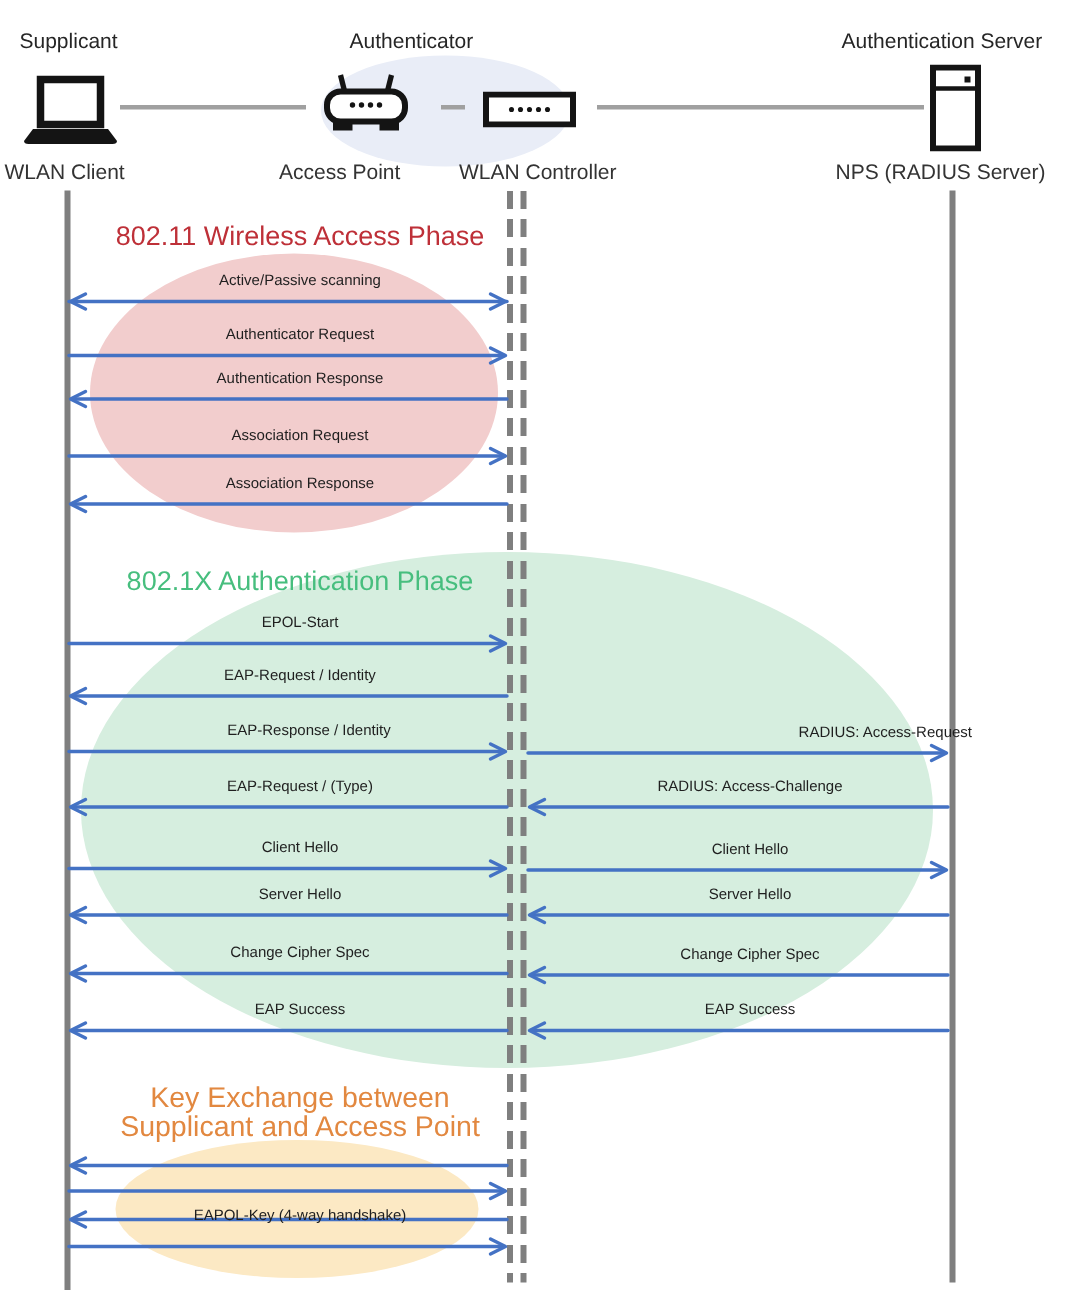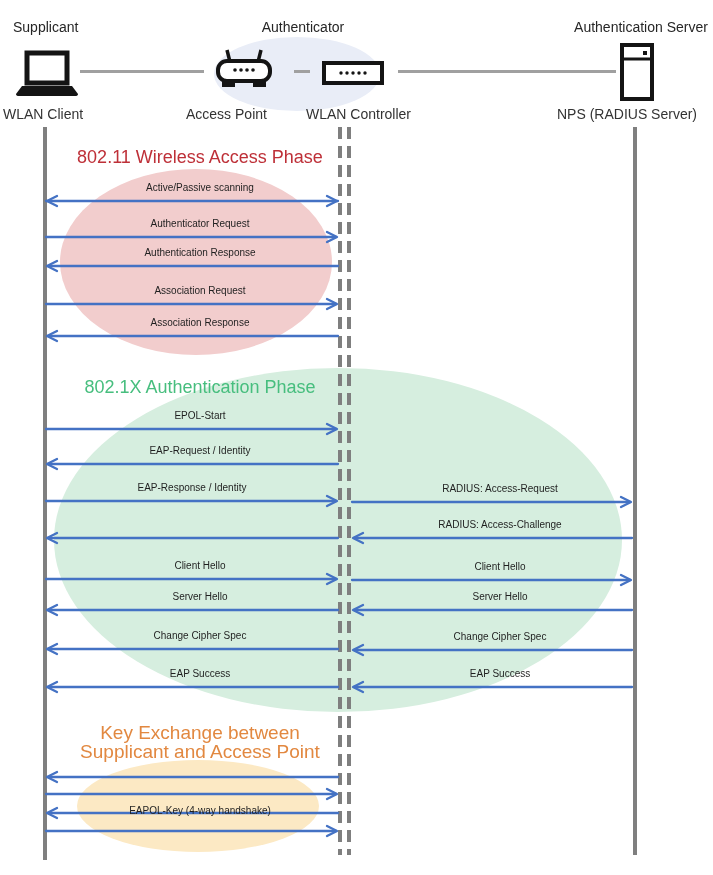--- a/index.html
+++ b/index.html
@@ -17,21 +17,21 @@
   .lifeline{position:absolute;top:127px;width:4px;height:733px;background:var(--lifeline-gray,#7F7F7F);}
   .lifeline.dashed{
     background:repeating-linear-gradient(to bottom,var(--lifeline-gray,#7F7F7F) 0 12px,transparent 12px 19px);
     height:728px;
   }
   
   .connector{position:absolute;top:70px;height:3px;background:#A0A0A0;}
   
   .role-label{position:absolute;top:19px;font-size:14px;color:#262626;}
   .node-label{position:absolute;top:106px;font-size:14px;color:#333;text-align:left;}
-  .center{text-align:center;}
+  .center{}
   .phase-title{position:absolute;left:54px;width:292px;text-align:center;font-size:18px;}
   #phase1-title{top:147px;color:var(--phase1-title,#BE3038);}
   #phase2-title{top:377px;color:var(--phase2-title,#47BE7E);}
   .phase3-title-line{position:absolute;left:54px;width:292px;text-align:center;font-size:19px;color:var(--phase3-title,#E28840);}
   #phase3-title-1{top:722px;}
   #phase3-title-2{top:741px;}
   .msg-label{position:absolute;font-size:10px;line-height:15px;text-align:center;color:#1f1f1f;white-space:nowrap;}
   
   svg.msg-arrow line, svg.msg-arrow polyline{stroke:var(--arrow-blue,#4472C4);stroke-width:2.3;fill:none;stroke-linecap:round;stroke-linejoin:round;}
   .icon-svg{position:absolute;}
@@ -127,30 +127,31 @@
     <div class="msg-label" style="left: 54px; width: 292px; top: 408px;">EPOL-Start</div>
     <svg class="msg-arrow" width="292" height="16" viewBox="0 0 292 16" style="position: absolute; left: 46px; top: 421px; overflow: visible;">
       <line x1="0" x2="290" y1="8" y2="8"></line>
       <polyline points="281,3 291,8 281,13"></polyline>
     </svg>
     <div class="msg-label" style="left: 54px; width: 292px; top: 443px;">EAP-Request / Identity</div>
     <svg class="msg-arrow" width="292" height="16" viewBox="0 0 292 16" style="position: absolute; left: 46px; top: 456px; overflow: visible;">
       <line x1="2" x2="292" y1="8" y2="8"></line>
       <polyline points="11,3 1,8 11,13"></polyline>
     </svg>
-    <div class="msg-label" style="left: 46px; width: 292px; top: 480px;">EAP-Response / Identity</div>
+    <div class="msg-label" style="left: 60px; width: 292px; top: 480px;">EAP-Response / Identity</div>
     <svg class="msg-arrow" width="292" height="16" viewBox="0 0 292 16" style="position: absolute; left: 46px; top: 493px; overflow: visible;">
       <line x1="0" x2="290" y1="8" y2="8"></line>
       <polyline points="281,3 291,8 281,13"></polyline>
     </svg>
-    <div class="msg-label" style="left: 352px; width: 296px; top: 481px;">RADIUS: Access-Request</div>
+    <div class="msg-label" style="left: 352px; width: 296px; top: 481px; text-align: right;">RADIUS: Access-Request</div>
     <svg class="msg-arrow" width="280" height="16" viewBox="0 0 280 16" style="position: absolute; left: 352px; top: 494px; overflow: visible;">
       <line x1="0" x2="278" y1="8" y2="8"></line>
       <polyline points="269,3 279,8 269,13"></polyline>
     </svg>
+    <div class="msg-label" style="left: 54px; width: 292px; top: 517px;">EAP-Request / (Type)</div>
     <svg class="msg-arrow" width="292" height="16" viewBox="0 0 292 16" style="position: absolute; left: 46px; top: 530px; overflow: visible;">
       <line x1="2" x2="292" y1="8" y2="8"></line>
       <polyline points="11,3 1,8 11,13"></polyline>
     </svg>
     <div class="msg-label" style="left: 352px; width: 296px; top: 517px;">RADIUS: Access-Challenge</div>
     <svg class="msg-arrow" width="280" height="16" viewBox="0 0 280 16" style="position: absolute; left: 352px; top: 530px; overflow: visible;">
       <line x1="2" x2="280" y1="8" y2="8"></line>
       <polyline points="11,3 1,8 11,13"></polyline>
     </svg>
     <div class="msg-label" style="left: 54px; width: 292px; top: 558px;">Client Hello</div>

